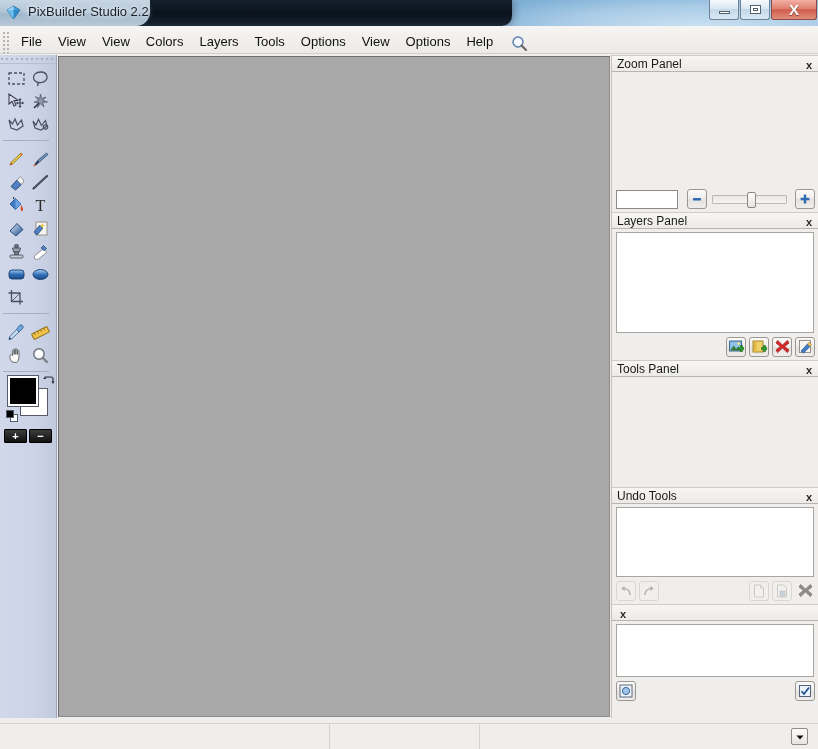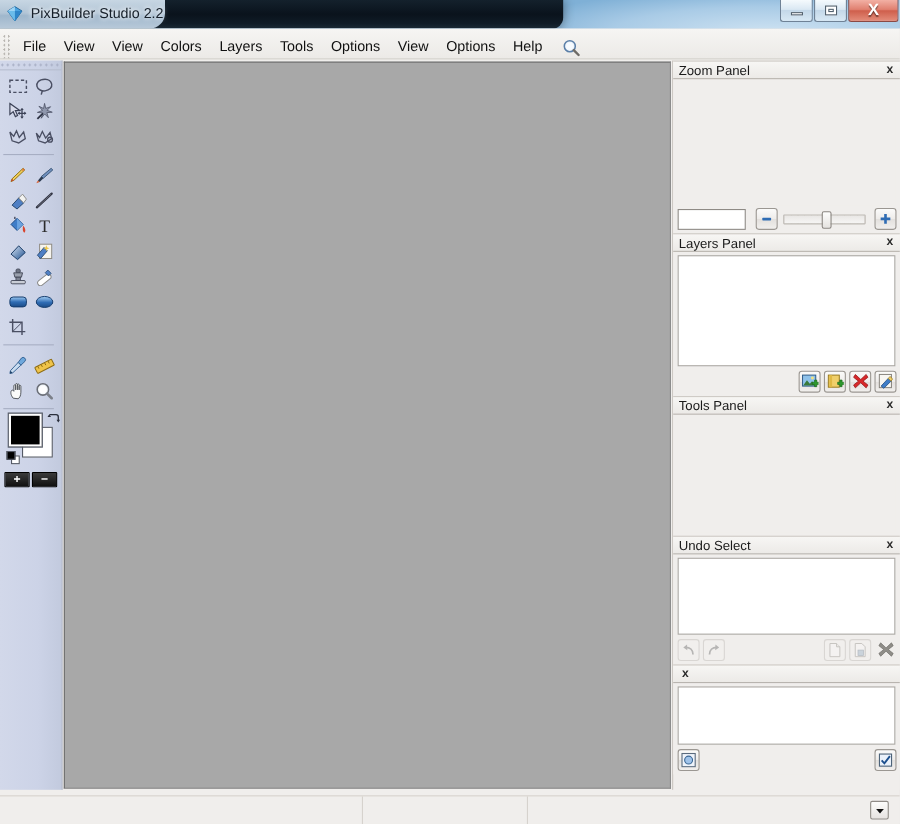--- a/index.html
+++ b/index.html
@@ -167,21 +167,21 @@
   }
 
   
   .panels {
     position: absolute; left: 611px; top: 55px; width: 207px; height: 663px;
     background: #f0eeec;
     border-left: 1px solid #c8c4bf;
   }
   .panel { width: 207px; background: #f0eeec; }
   .panel-head {
-    height: 17px; display: flex; align-items: center;
+    height: 17px; display: flex; align-items: flex-end;
     padding: 0 4px 0 5px;
     background: linear-gradient(to bottom, #f7f6f4, #eceae7);
     border-top: 1px solid #cfcbc6;
     border-bottom: 1px solid #b8b4af;
   }
   .panel-title { flex: 1; font-size: 12px; color: #1a1a1a; }
   .panel-close {
     width: 12px; height: 12px; font-size: 11px; font-weight: bold; color: #2a2a2a;
     display: flex; align-items: center; justify-content: center; line-height: 11px;
   }
@@ -576,21 +576,21 @@
         <span class="panel-title">Tools Panel</span>
         <span class="panel-close">x</span>
       </div>
       <div class="panel-body">
         <div class="grey-area" style="height:104px"></div>
       </div>
     </div>
 
     <div class="panel">
       <div class="panel-head">
-        <span class="panel-title">Undo Select</span>
+        <span class="panel-title">Undo Tools</span>
         <span class="panel-close">x</span>
       </div>
       <div class="panel-body">
         <div class="list-white" style="height:70px"></div>
         <div class="btnrow">
           <div class="ibtn flat dis" style="margin-left:0">
             <svg width="14" height="14" viewBox="0 0 14 14">
               <path d="M11 11 C11 6.5 8 4.5 4.5 4.5" fill="none" stroke="#5a5a5a" stroke-width="1.6"></path>
               <path d="M5.6 1.8 L2.2 4.6 L5.8 7.2 Z" fill="#5a5a5a"></path>
             </svg>

